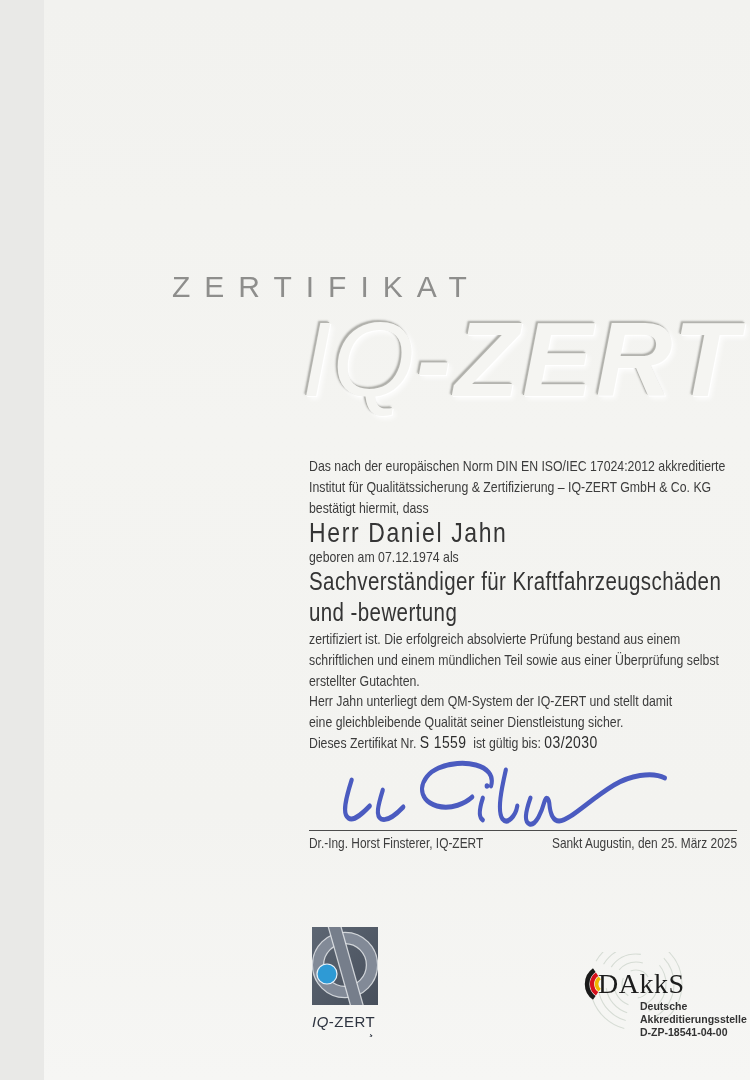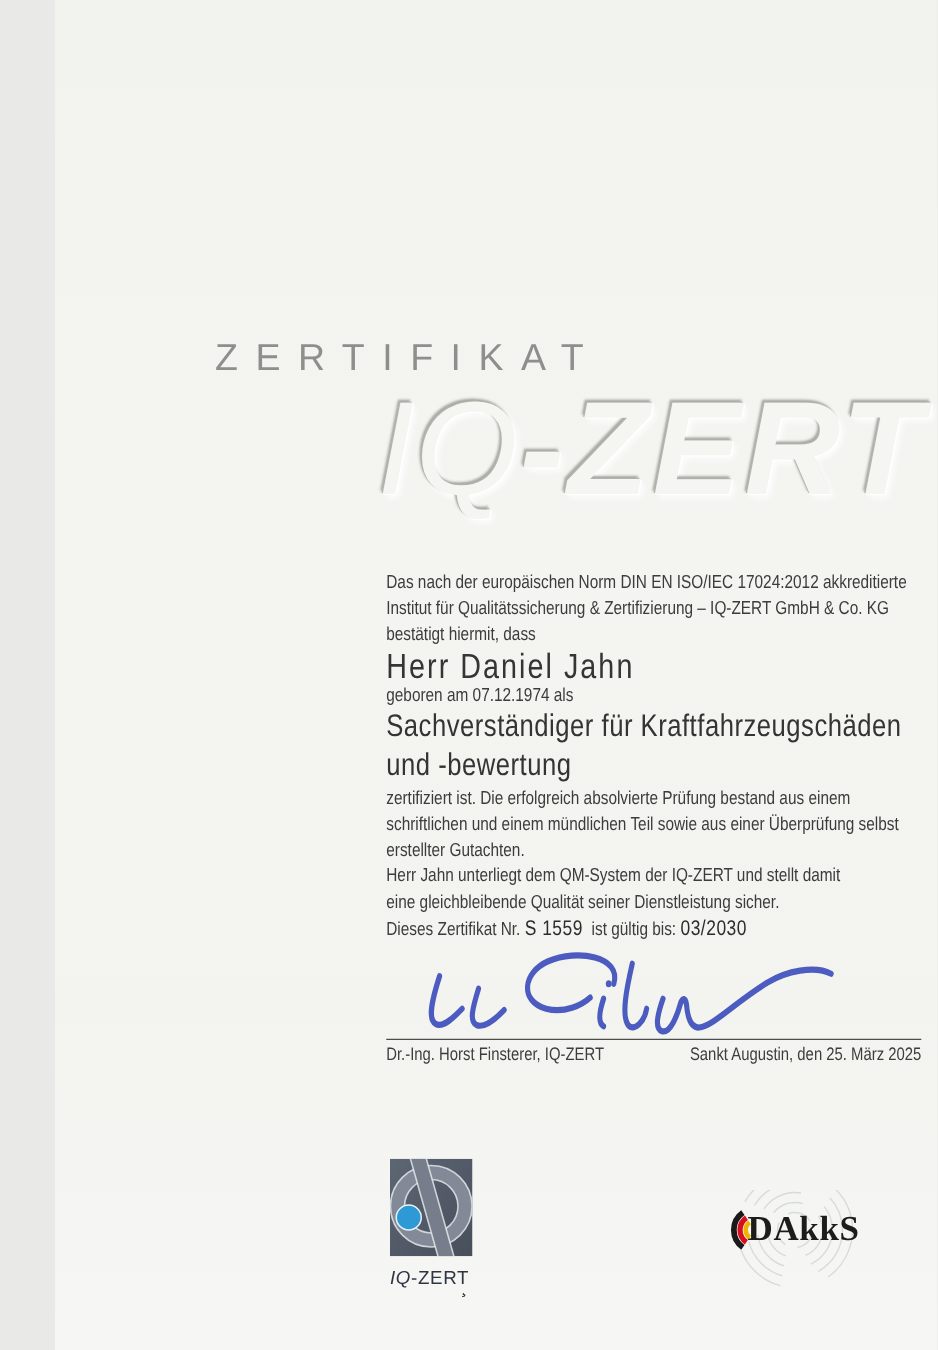--- a/index.html
+++ b/index.html
@@ -45,21 +45,21 @@
   .iq-logo-label{display:block;margin-top:4px;font-size:15px;color:#2e3440;letter-spacing:.5px;}
   .iq-logo-label .lbl-iq{font-style:italic;font-weight:400;}
   .iq-logo-label .lbl-zert{font-weight:400;position:relative;}
   .iq-logo-label .lbl-zert::after{content:"\00B8";position:absolute;right:1px;bottom:-7px;font-weight:400;}
   
   .dakks{position:absolute;left:530px;top:952px;width:180px;height:85px;}
   .dakks svg{position:absolute;left:0;top:0;}
   .dakks-name{
     position:absolute;left:24px;top:16px;
     font-family:"Liberation Serif","DejaVu Serif",serif;
-    font-size:28px;font-weight:700;color:#1c1c1c;letter-spacing:.5px;text-align:right;
+    font-size:28px;font-weight:400;color:#1c1c1c;letter-spacing:.5px;text-align:right;
   }
   .dakks-lines{position:absolute;left:66px;top:48px;font-size:10.5px;font-weight:700;color:#333;line-height:13px;}
 </style>
 </head>
 <body>
 
 <div class="page">
 
   <div class="zert-heading">ZERTIFIKAT</div>
   <div class="watermark">
@@ -157,15 +157,20 @@
         <circle cx="62" cy="32" r="38" stroke-dasharray="40 30"></circle>
         <circle cx="62" cy="32" r="46" stroke-dasharray="44 40"></circle>
       </g>
       <g fill="none">
         <path d="M 20.3,18.1 A 17,17 0 0 0 20.3,45.9" stroke="#1a1a1a" stroke-width="4.6"></path>
         <path d="M 23.1,22.2 A 12,12 0 0 0 23.1,41.8" stroke="#d6101c" stroke-width="4.2"></path>
         <path d="M 25.7,25.9 A 7.5,7.5 0 0 0 25.7,38.1" stroke="#eeb500" stroke-width="3.6"></path>
       </g>
     </svg>
     <span class="dakks-name">DAkkS</span>
+    <div class="dakks-lines">
+      <div>Deutsche</div>
+      <div>Akkreditierungsstelle</div>
+      <div>D-ZP-18541-04-00</div>
+    </div>
   </div>
 
 </div>
 
 </body></html>

